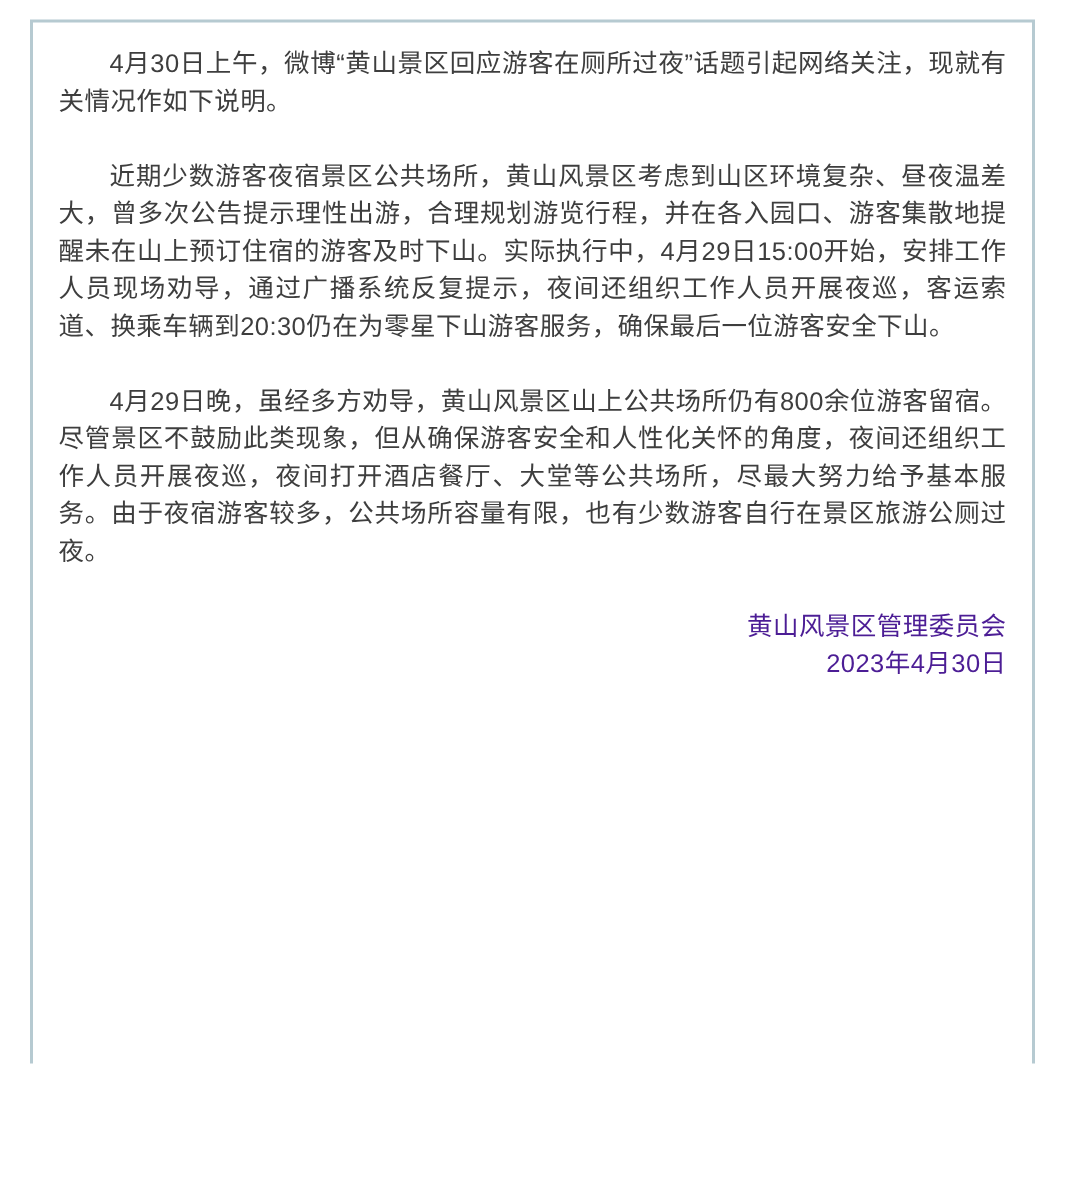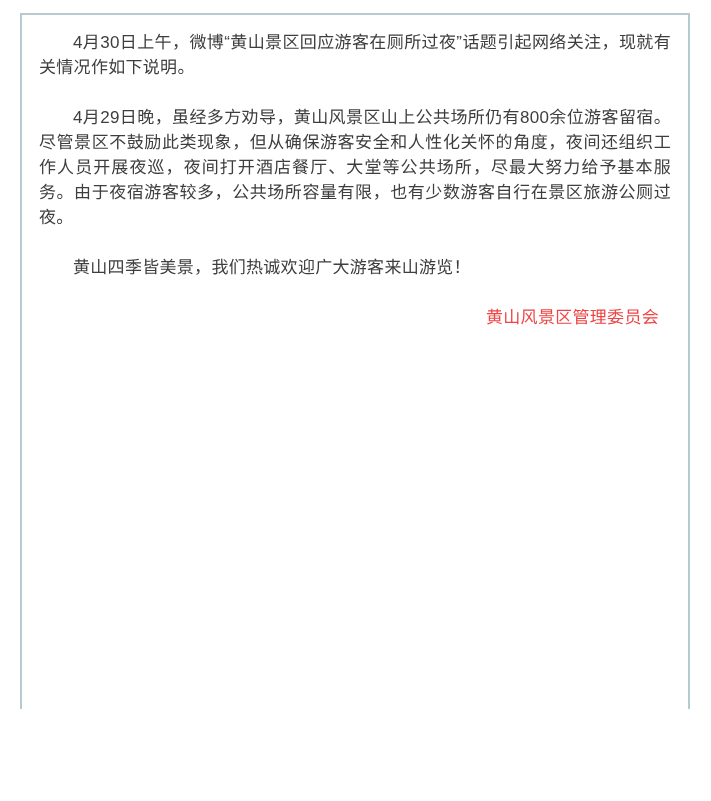--- a/index.html
+++ b/index.html
@@ -34,44 +34,45 @@
     color: #3e3e3e;
     text-align: justify;
     text-justify: inter-ideograph;
     text-indent: 2em;
     margin: 0 0 25px 0;
   }
   .sig {
     font-size: 17px;
     line-height: 25px;
     letter-spacing: 0.3px;
-    color: #ef4444;
+    color: #4c1d95;
     text-align: right;
-    margin: 12px;
+    margin: 0;
   }
   .watermark {
     position: absolute;
     left: 0; bottom: 0;
     width: 190px; height: 58px;
     z-index: 1;
     pointer-events: none;
   }
 </style>
 </head>
 <body>
 
 <div class="page">
   <div class="panel">
 
     <div class="content">
       <p class="para">4月30日上午，微博“黄山景区回应游客在厕所过夜”话题引起网络关注，现就有关情况作如下说明。</p>
+      <p class="para">近期少数游客夜宿景区公共场所，黄山风景区考虑到山区环境复杂、昼夜温差大，曾多次公告提示理性出游，合理规划游览行程，并在各入园口、游客集散地提醒未在山上预订住宿的游客及时下山。实际执行中，4月29日15:00开始，安排工作人员现场劝导，通过广播系统反复提示，夜间还组织工作人员开展夜巡，客运索道、换乘车辆到20:30仍在为零星下山游客服务，确保最后一位游客安全下山。</p>
       <p class="para">4月29日晚，虽经多方劝导，黄山风景区山上公共场所仍有800余位游客留宿。尽管景区不鼓励此类现象，但从确保游客安全和人性化关怀的角度，夜间还组织工作人员开展夜巡，夜间打开酒店餐厅、大堂等公共场所，尽最大努力给予基本服务。由于夜宿游客较多，公共场所容量有限，也有少数游客自行在景区旅游公厕过夜。</p>
-      <p class="para">黄山四季皆美景，我们热诚欢迎广大游客来山游览！</p>
 
       <p class="sig">黄山风景区管理委员会</p>
+      <p class="sig">2023年4月30日</p>
     </div>
 
     <svg class="watermark" viewBox="0 0 190 58" xmlns="http://www.w3.org/2000/svg" aria-hidden="true">
       <defs>
         <radialGradient id="moonGrad" cx="50%" cy="50%" r="50%">
           <stop offset="0%" stop-color="#dde4dc" stop-opacity="0.9"></stop>
           <stop offset="70%" stop-color="#e3e9e2" stop-opacity="0.6"></stop>
           <stop offset="100%" stop-color="#eef2ee" stop-opacity="0"></stop>
         </radialGradient>
         <linearGradient id="ridgeGrad" x1="0" y1="0" x2="0" y2="1">

